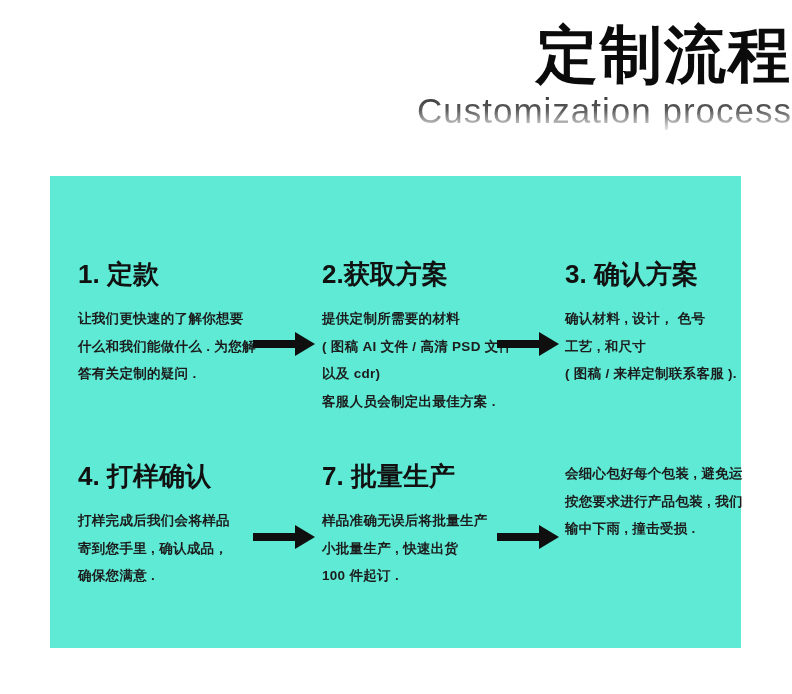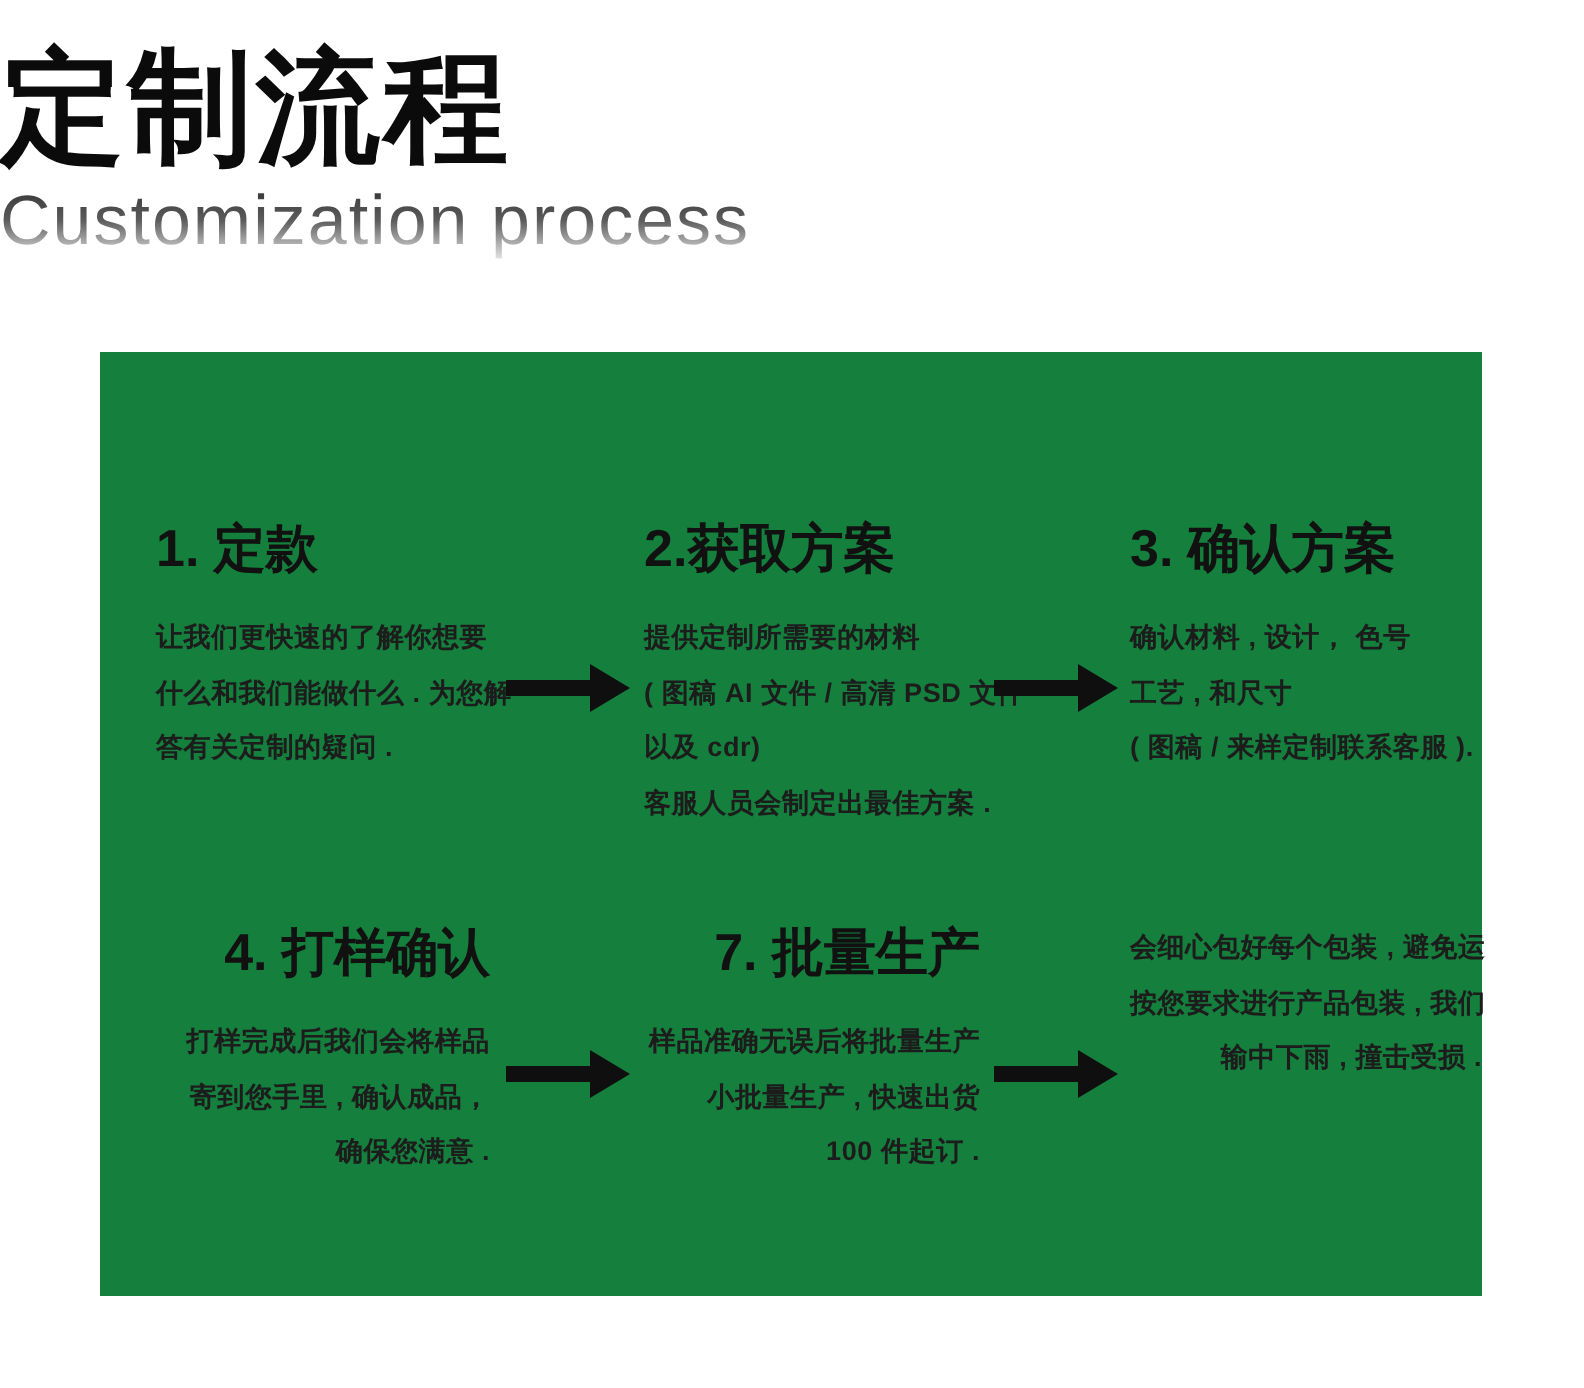--- a/index.html
+++ b/index.html
@@ -11,21 +11,21 @@
   .page {
     position: relative;
     width: 792px;
     height: 694px;
     background: #ffffff;
     overflow: hidden;
   }
   
   .header {
     padding-top: 18px;
-    text-align: left;
+    text-align: right;
   }
   .title {
     font-size: 62px;
     line-height: 74px;
     font-weight: 900;
     color: #0b0b0b;
     letter-spacing: 2px;
   }
   .subtitle {
     margin-top: 0px;
@@ -43,29 +43,29 @@
       color: transparent;
     }
   }
   
   .panel {
     position: absolute;
     left: 50px;
     top: 176px;
     width: 691px;
     height: 472px;
-    background: #15803d;
+    background: #5eead4;
   }
   .row {
     display: grid;
     grid-template-columns: 167px 77px 168px 75px 176px;
     padding-left: 28px;
   }
   .row-1 { margin-top: 82px; height: 202px; }
-  .row-2 { height: 190px; text-align: right; }
+  .row-2 { height: 190px; }
   .step-heading {
     font-size: 26px;
     line-height: 32px;
     font-weight: 700;
     color: #111111;
     margin-bottom: 15px;
     white-space: nowrap;
   }
   .step-line {
     font-size: 13.5px;

